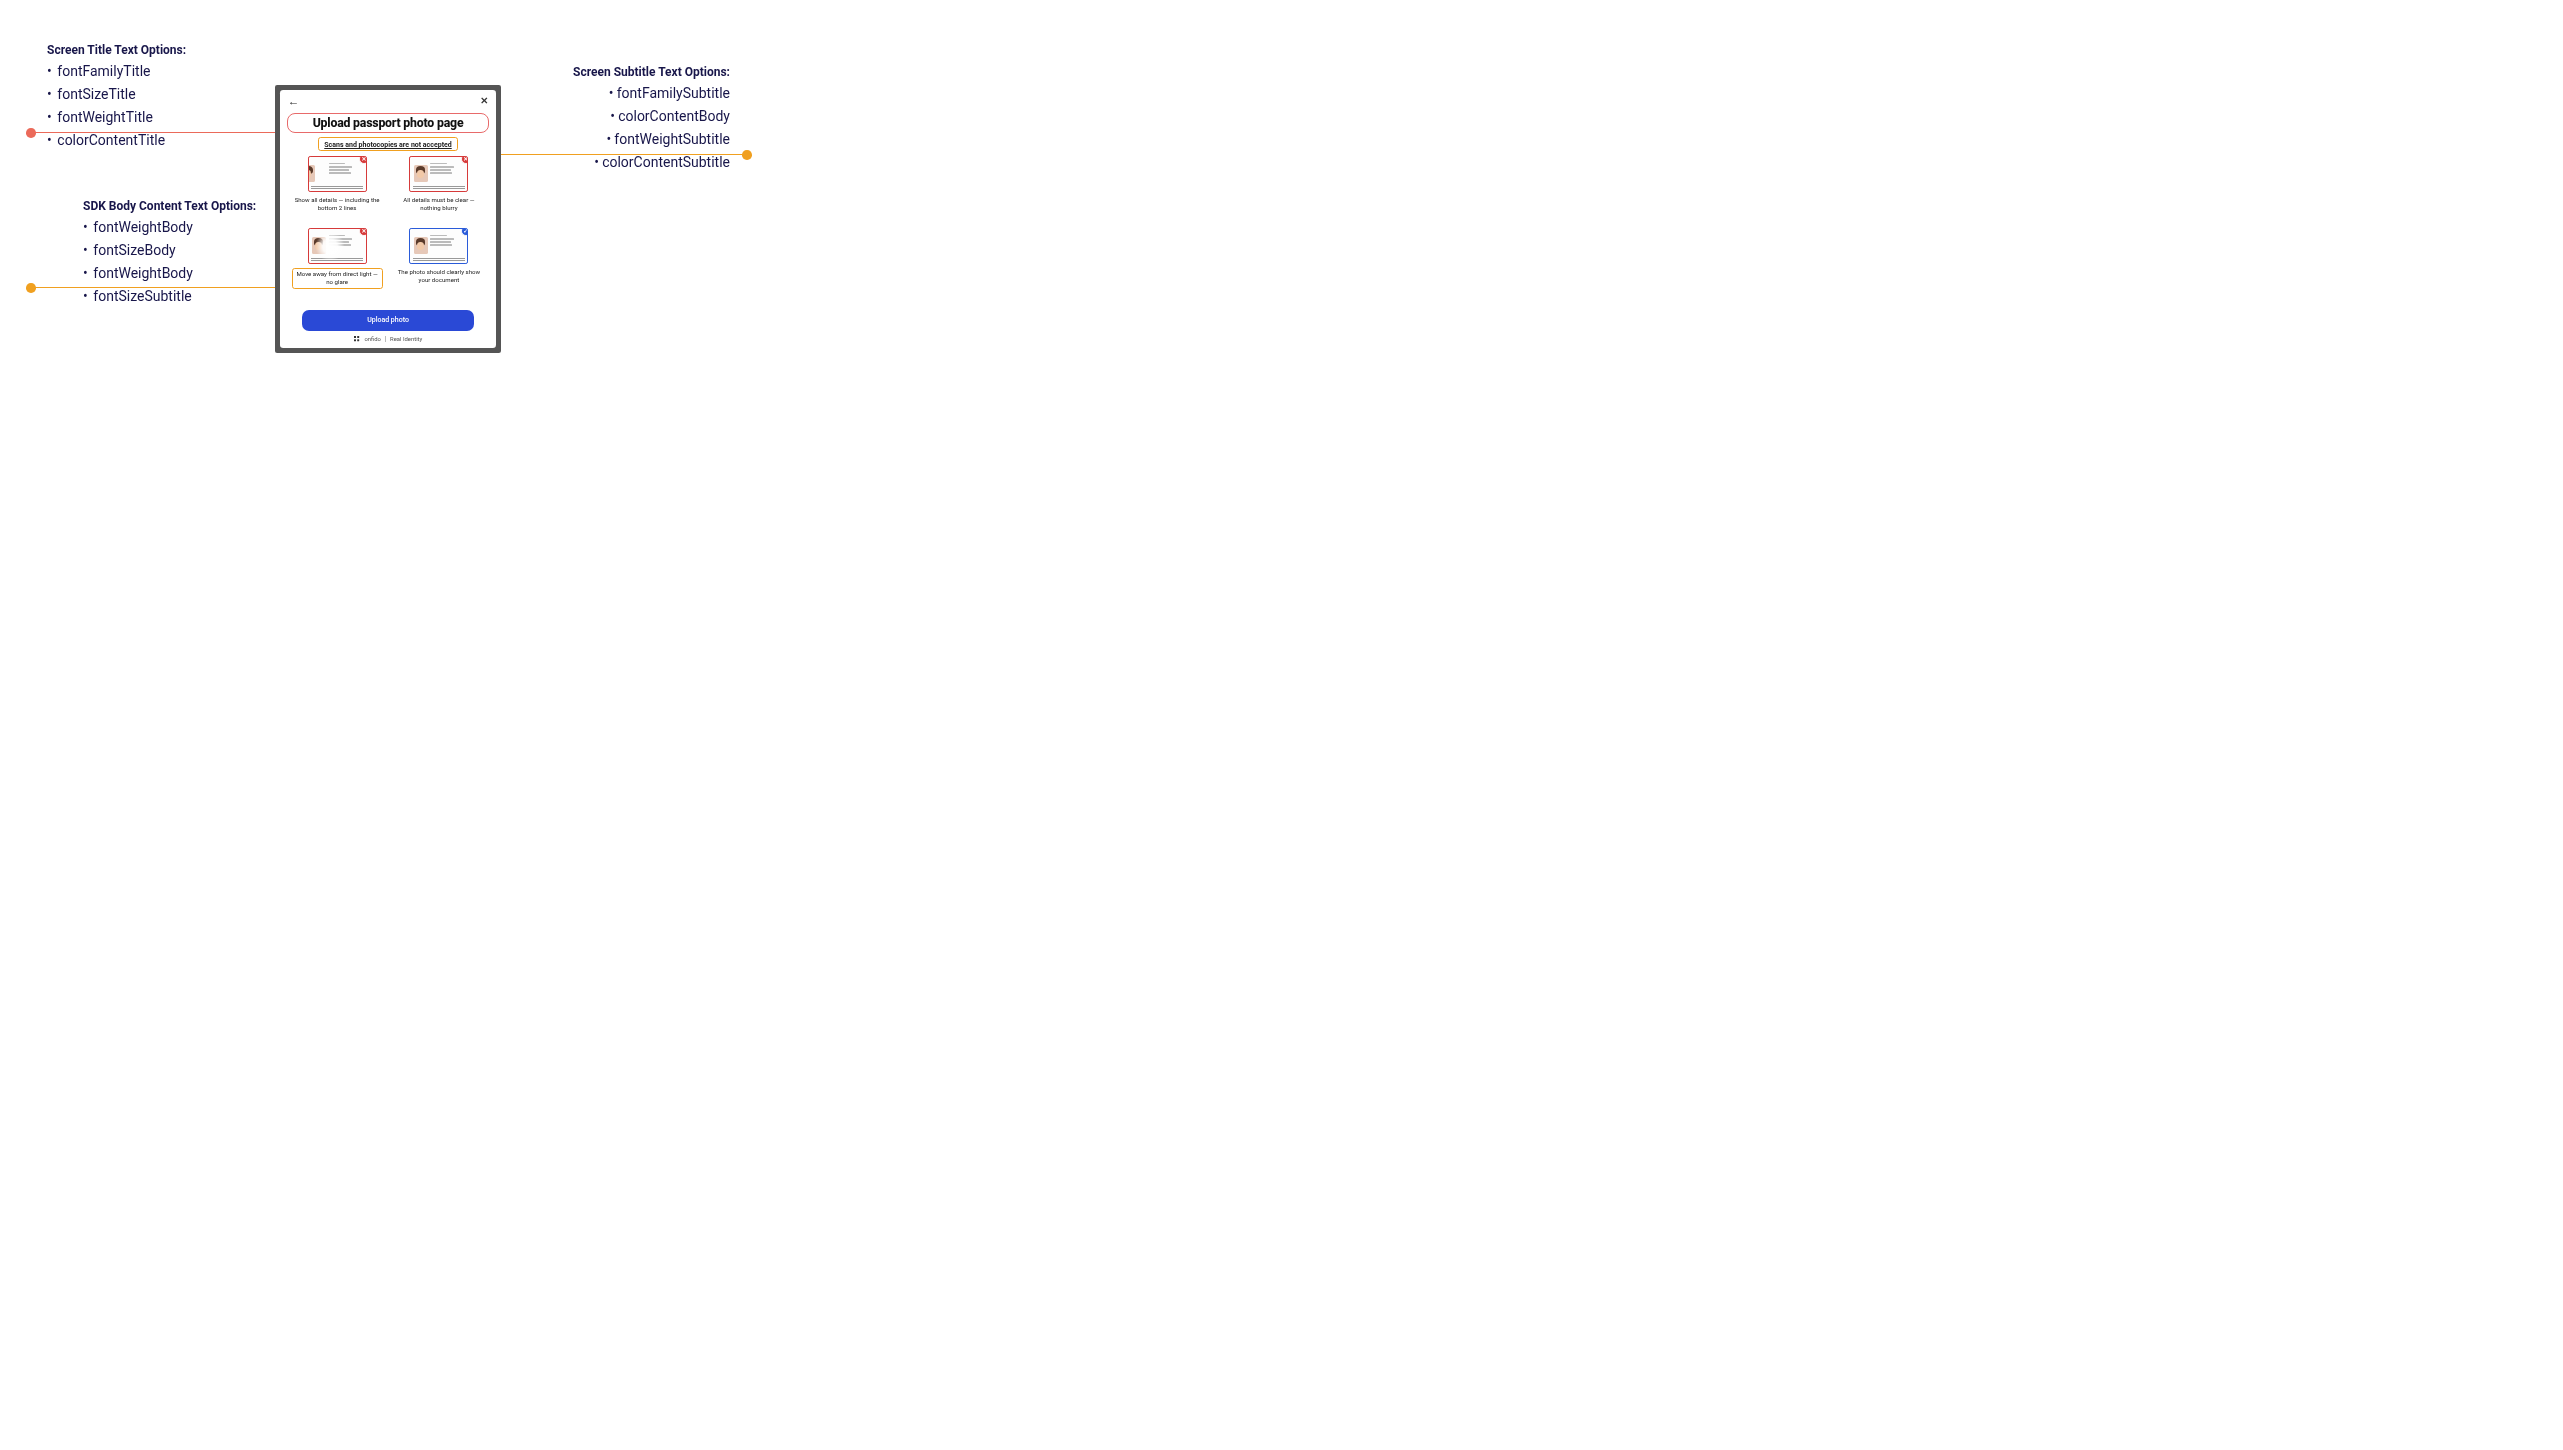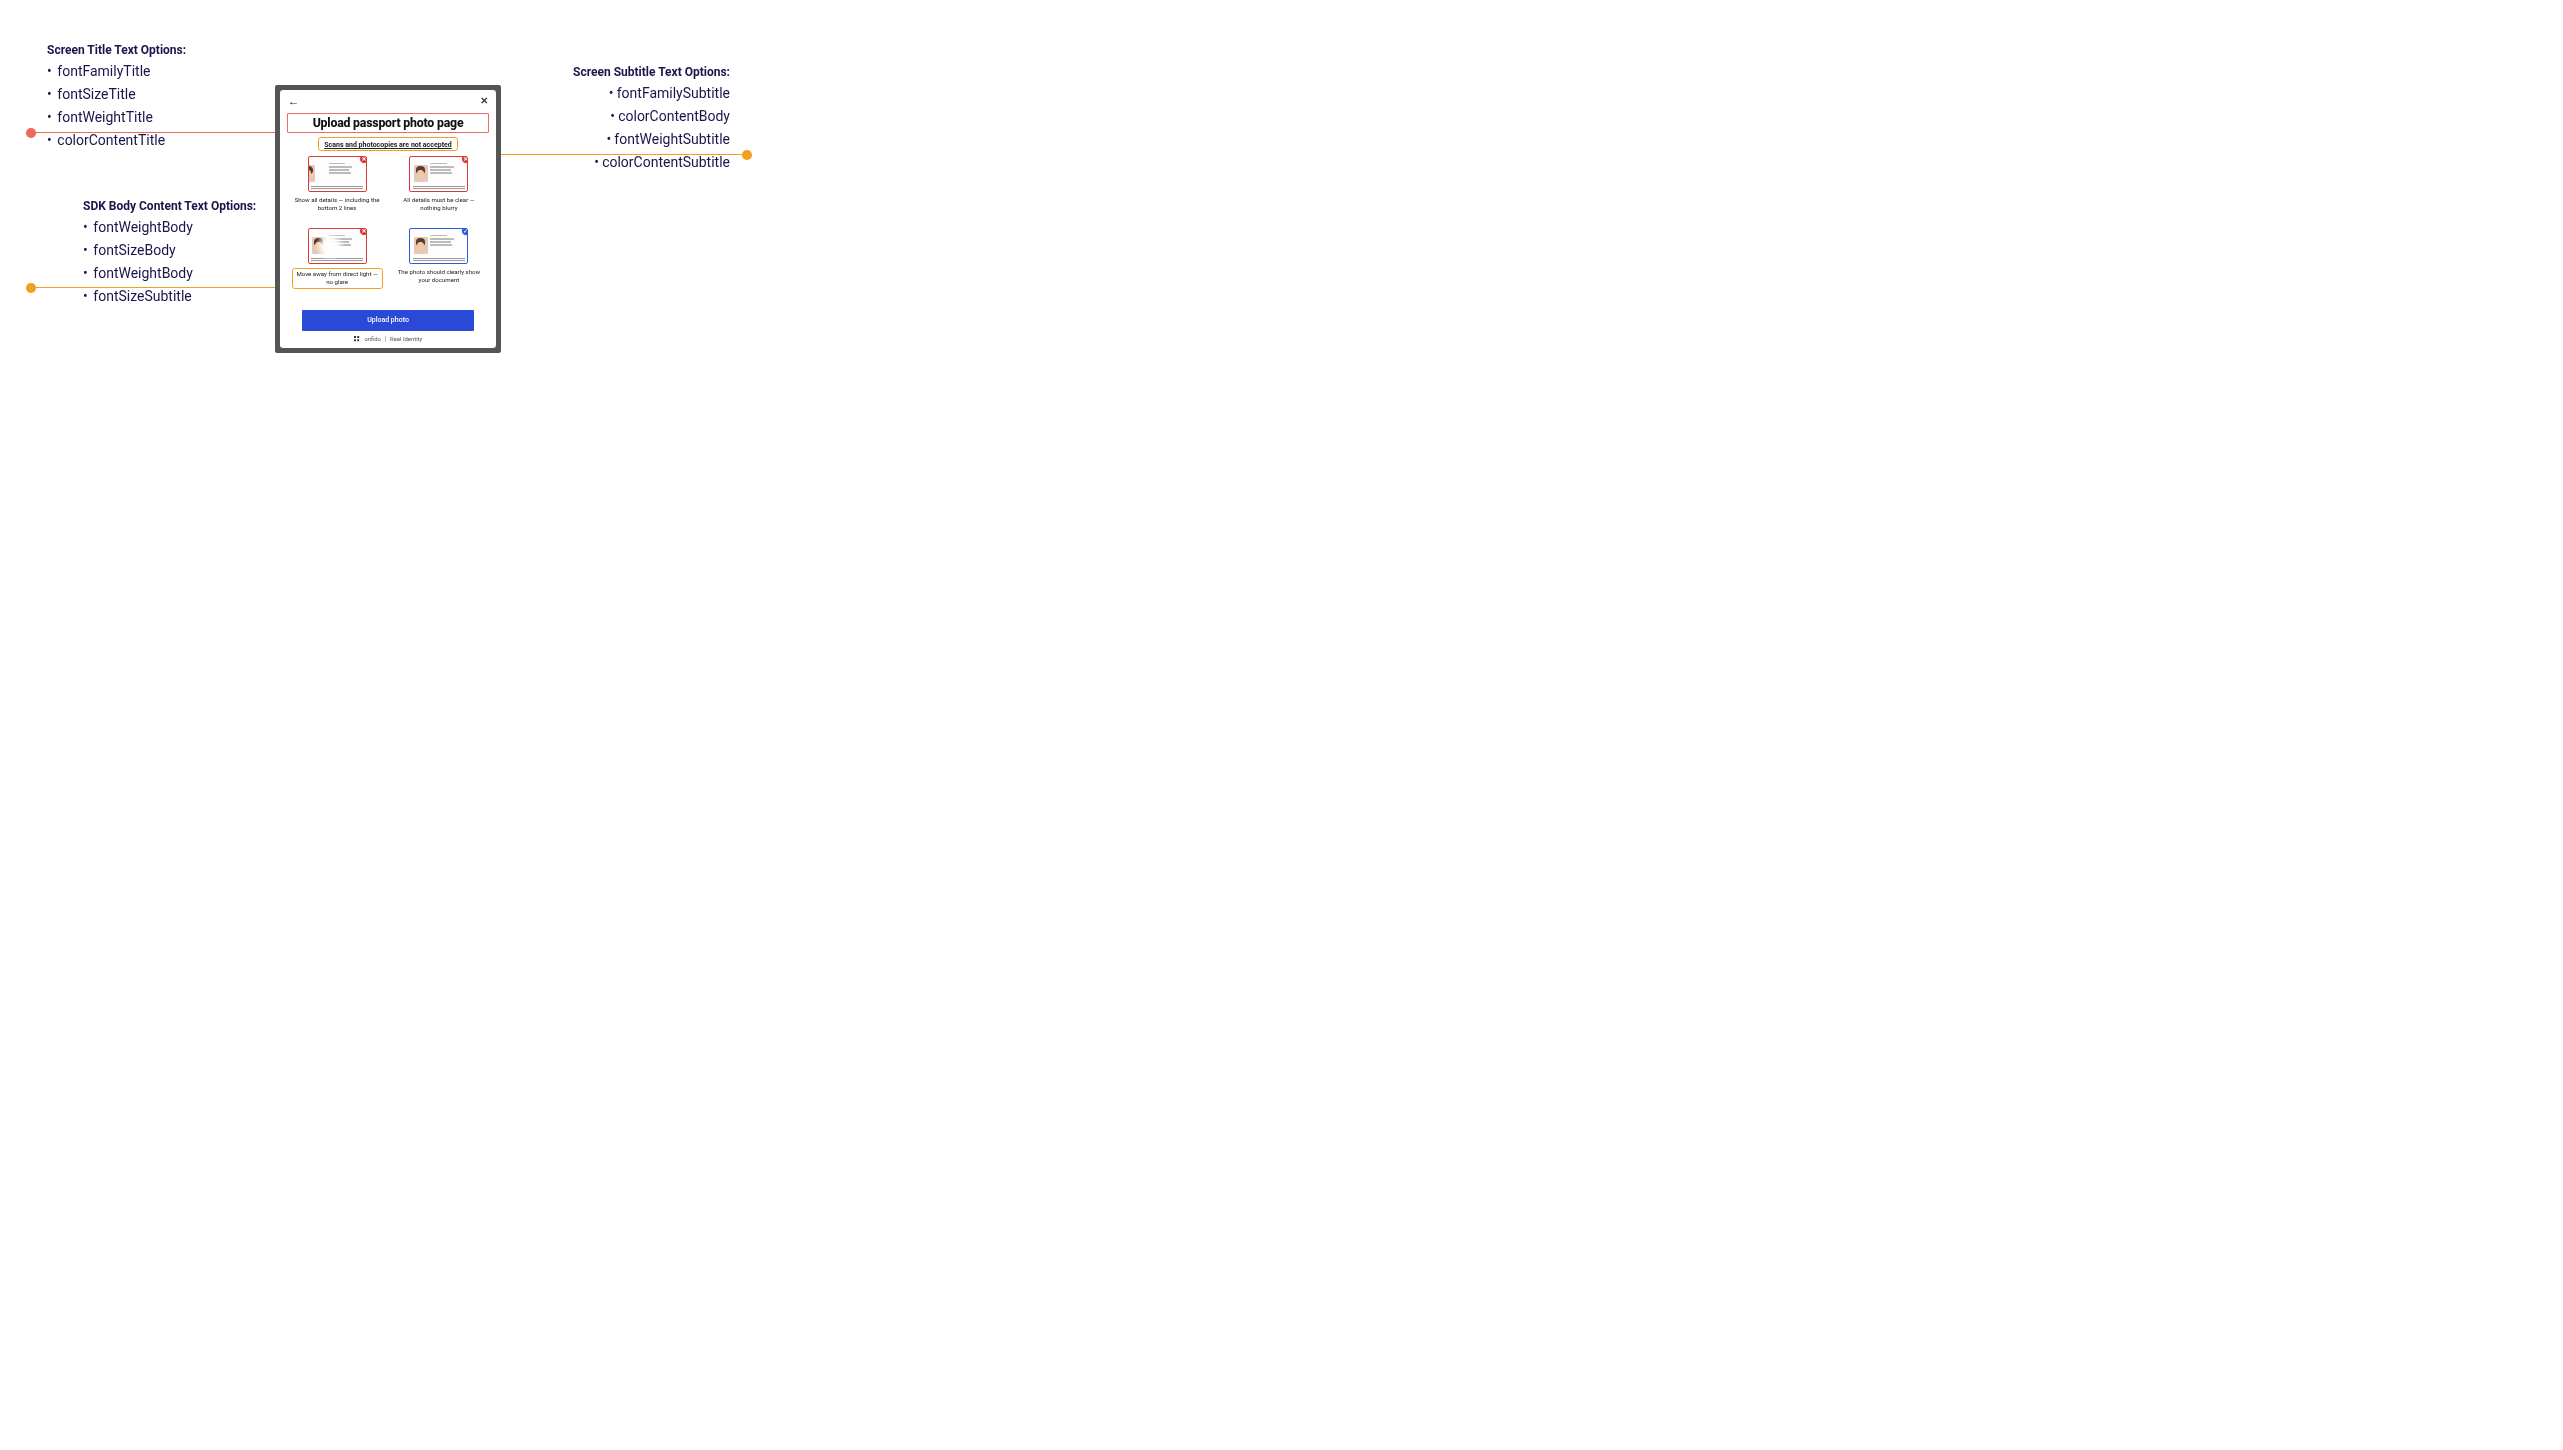--- a/index.html
+++ b/index.html
@@ -63,21 +63,21 @@
     padding: 5.3px 7.5px 2.1px;
     font-size: 9.6px;
     color: #222;
     font-weight: 600;
   }
   .topbar .arrow { font-size: 11.7px; line-height: 1; }
   .topbar .xbtn  { font-size: 9.6px; line-height: 1; color:#333; }
   .title-box {
     margin: 3.2px 6.4px 2.1px;
     border: 1.1px solid #e86a6a;
-    border-radius: 1px;
+    border-radius: 8px;
     padding: 2.1px 4.3px;
     text-align: center;
   }
   .title-box span {
     font-size: 12.3px;
     font-weight: 800;
     color: #111;
     letter-spacing: -0.2px;
   }
   .subtitle-box {
@@ -169,21 +169,21 @@
     border: 1.1px solid #f0a020;
     border-radius: 2.7px;
     padding: 1.6px 3.2px;
   }
   .upload-btn {
     margin: 2.1px 21.4px 5.3px;
     background: #2a49d6;
     color: #fff;
     text-align: center;
     padding: 6.4px 0;
-    border-radius: 1px;
+    border-radius: 7px;
     font-size: 7px;
     font-weight: 500;
   }
   .footer {
     display:flex; align-items:center; justify-content:center;
     gap:4.3px; padding-bottom:5.3px;
     font-size: 5.9px; color:#555;
   }
   .footer .divider{ width:0.5px; height:6.4px; background:#bbb; }
   .footer .logo-dots{

